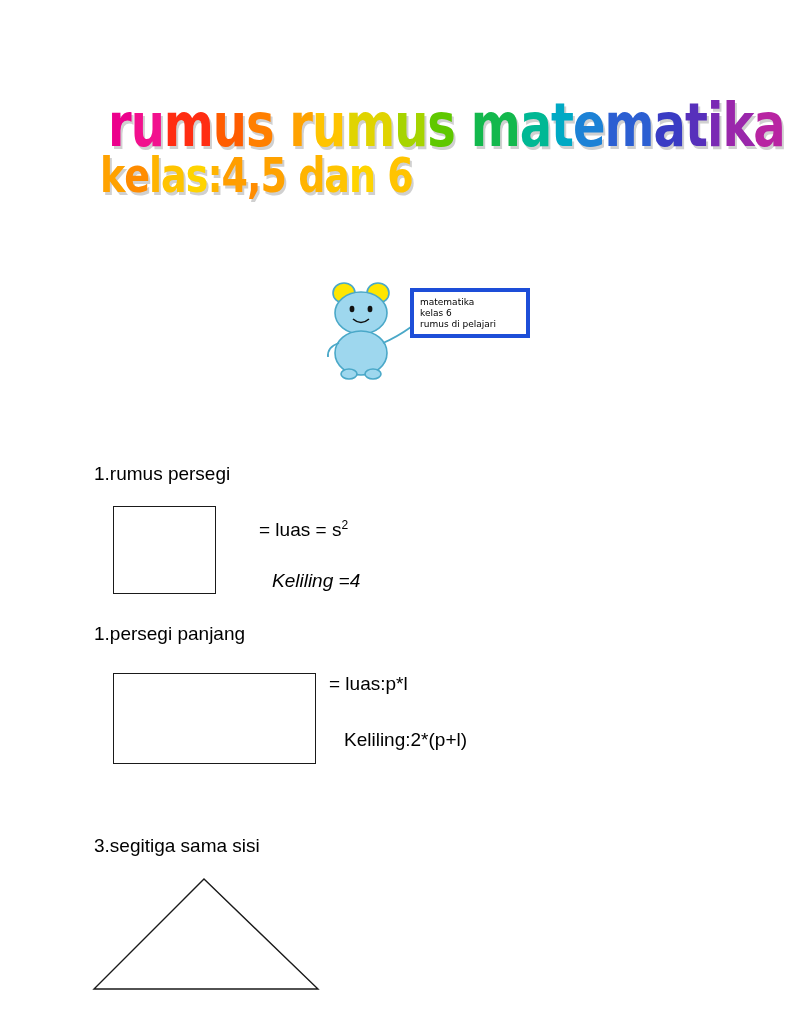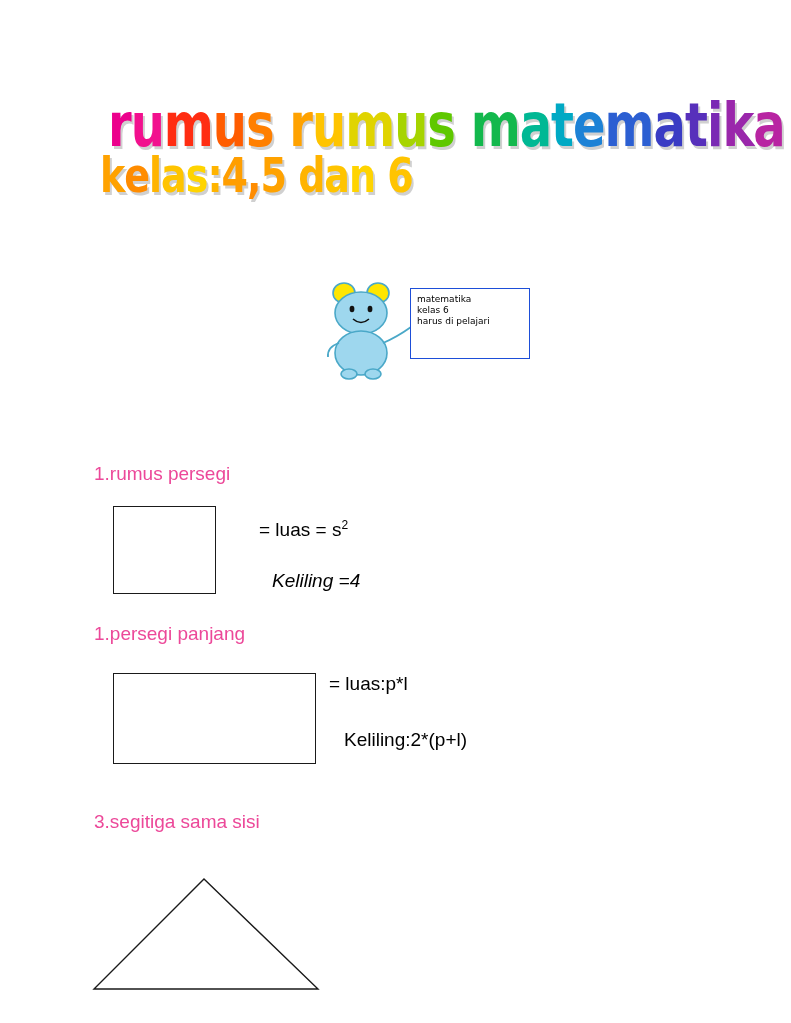--- a/index.html
+++ b/index.html
@@ -56,41 +56,41 @@
     left: 325px;
     top: 275px;
     width: 215px;
     height: 115px;
   }
   #speech-box {
     position: absolute;
     left: 85px;
     top: 13px;
     width: 120px;
-    height: 71px;
-    border: 1px solid #1d4ed8;
+    height: 50px;
+    border: 4px solid #1d4ed8;
     background: #fff;
     box-sizing: border-box;
     padding: 5px 4px 0 6px;
   }
   #speech-box .sp-line {
     font-family: "DejaVu Sans", sans-serif;
     font-size: 9px;
     line-height: 11px;
     color: #000;
     white-space: pre;
   }
 
   
   .heading {
     position: absolute;
     font-size: 19px;
     font-family: "Liberation Sans", sans-serif;
     white-space: pre;
-    color: #ec4899;
+    color: #000000;
   }
   .formula {
     position: absolute;
     font-size: 19px;
     font-family: "Liberation Sans", sans-serif;
     white-space: pre;
     color: #000;
   }
   .formula sup {
     font-size: 12px;
@@ -131,30 +131,30 @@
 
     <path d="M14 68 Q2 72 3 82" fill="none" stroke="#4aa8c8" stroke-width="1.8"></path>
     <path d="M58 68 Q72 62 86 52" fill="none" stroke="#4aa8c8" stroke-width="1.8"></path>
 
     <ellipse cx="24" cy="99" rx="8" ry="5" fill="#9ed7ee" stroke="#4aa8c8" stroke-width="1.6"></ellipse>
     <ellipse cx="48" cy="99" rx="8" ry="5" fill="#9ed7ee" stroke="#4aa8c8" stroke-width="1.6"></ellipse>
   </svg>
   <div id="speech-box">
     <div class="sp-line">matematika</div>
     <div class="sp-line">kelas 6</div>
-    <div class="sp-line">harus di pelajari</div>
+    <div class="sp-line">rumus di pelajari</div>
   </div>
 </div>
 
 <div class="heading" style="left:94px; top:463px;">1.rumus persegi</div>
 <div class="shape-rect" id="shape-square"></div>
 <div class="formula" style="left:259px; top:518px;text-align:right;"><span>= luas = s</span><sup>2</sup></div>
 <div class="formula" style="left:272px; top:570px;font-style:italic;">Keliling =4</div>
 
 <div class="heading" style="left:94px; top:623px;">1.persegi panjang</div>
 <div class="shape-rect" id="shape-rectangle"></div>
 <div class="formula" style="left:329px; top:673px;">= luas:p*l</div>
 <div class="formula" style="left:344px; top:729px;text-align:center;">Keliling:2*(p+l)</div>
 
-<div class="heading" style="left:94px; top:811px;">3.segitiga sama sisi</div>
+<div class="heading" style="left:94px; top:835px;">3.segitiga sama sisi</div>
 <svg id="shape-triangle" viewBox="0 0 232 118">
   <polygon points="114,4 228,114 4,114" fill="#ffffff" stroke="#1a1a1a" stroke-width="1.4"></polygon>
 </svg>
 
 </body></html>

